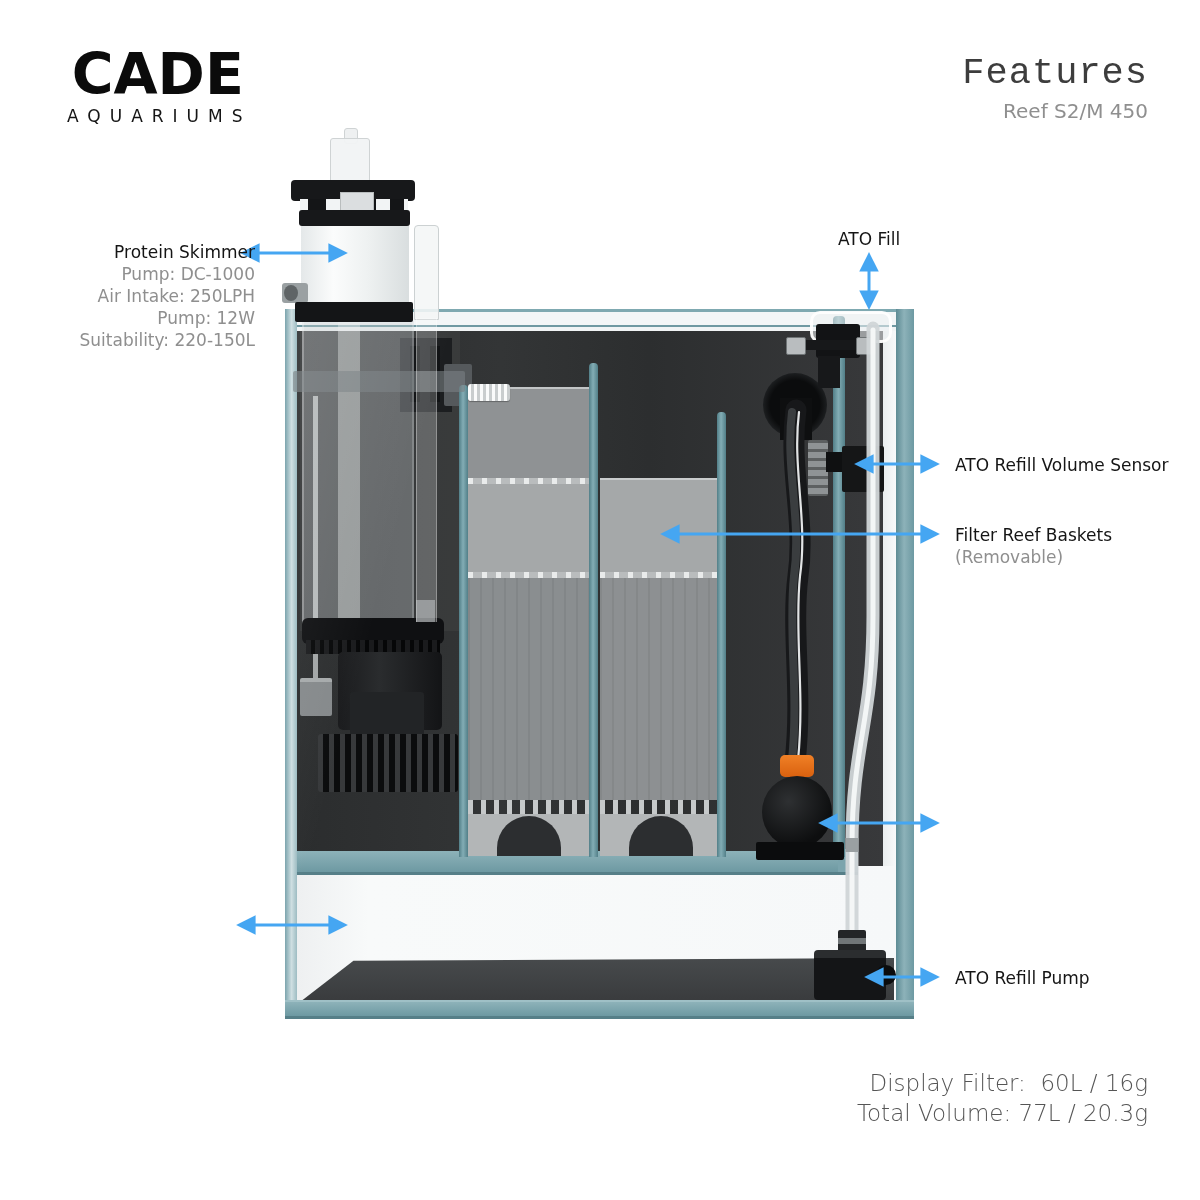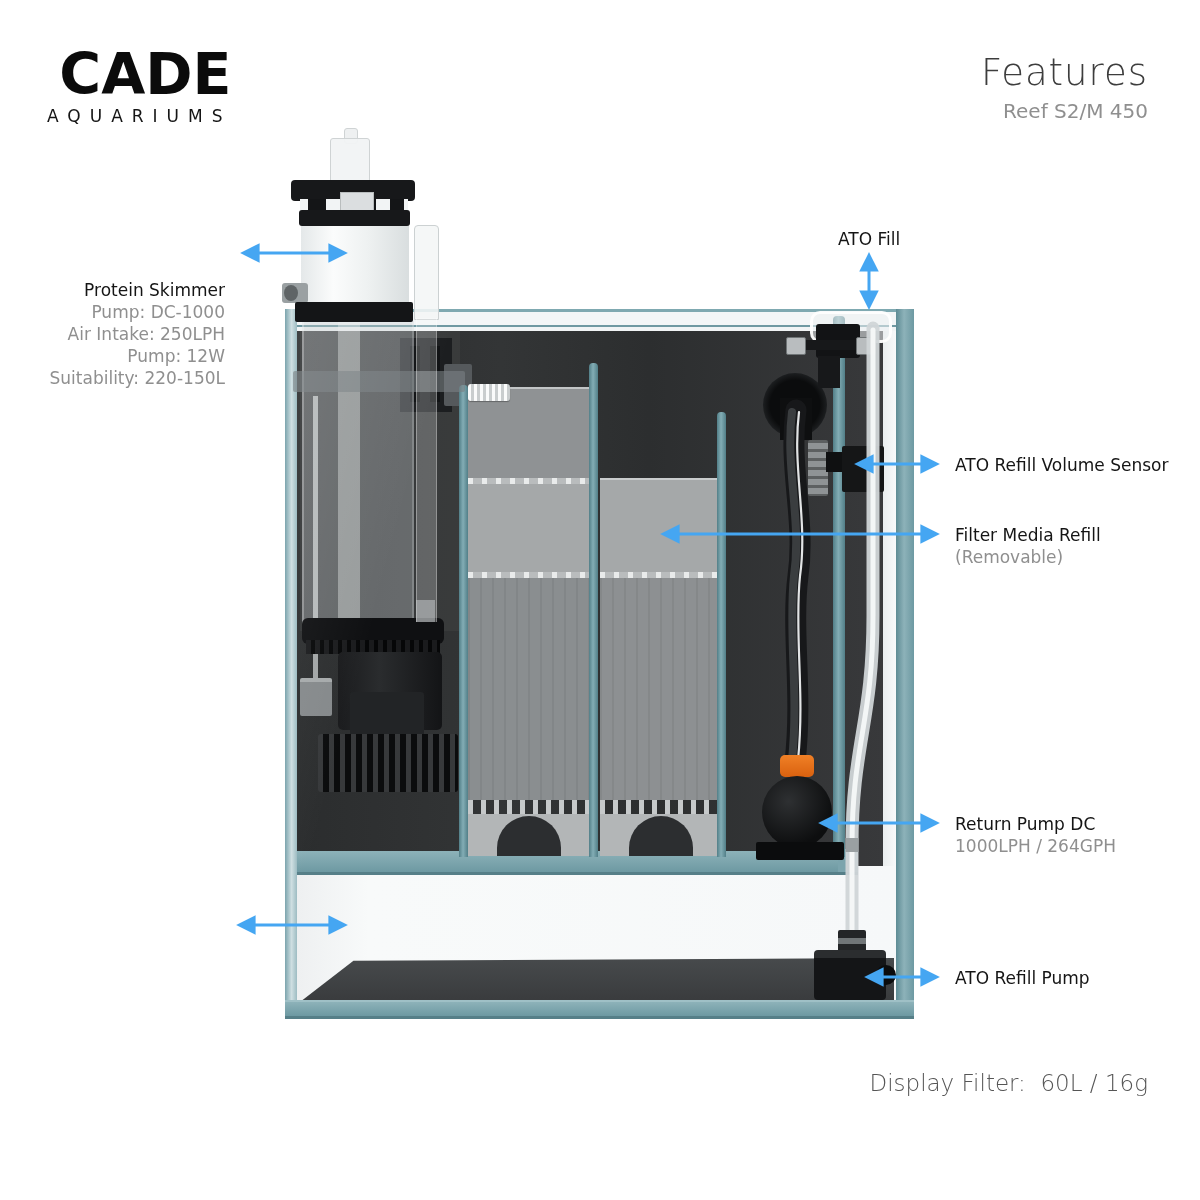--- a/index.html
+++ b/index.html
@@ -1,24 +1,24 @@
 <!DOCTYPE html>
 <html style="--arrow: #45a6f2; --glass-teal: #6f9aa3; --interior-dark: #2e3032; --accent-orange: #e8721e;"><head>
 <meta charset="utf-8">
 <style>
   html,body{margin:0;padding:0;background:#fff;}
   #stage{position:relative;width:1200px;height:1200px;background:#ffffff;overflow:hidden;
          font-family:"DejaVu Sans","Liberation Sans",sans-serif;}
   .abs{position:absolute;}
   
-  #logo{left:44px;top:44px;text-align:right;}
+  #logo{left:64px;top:44px;text-align:center;}
   #logo .wordmark{font-weight:800;font-size:57px;line-height:60px;letter-spacing:0px;color:#0b0b0b;}
   #logo .tagline{font-size:17px;letter-spacing:9px;color:#151515;margin-top:2px;padding-left:3px;}
   #titleblock{right:52px;top:52px;text-align:right;}
-  #titleblock .title{font-size:37px;font-weight:300;color:#3d3d3d;letter-spacing:1px;line-height:42px;}
+  #titleblock .title{font-size:37px;font-weight:300;color:#3d3d3d;letter-spacing:1px;line-height:42px;font-family:Liberation Mono, monospace;}
   #titleblock .subtitle{font-size:20px;color:#8f8f8f;margin-top:5px;}
   
   .label{position:absolute;font-size:17px;line-height:22px;color:#151515;}
   .label.right{text-align:right;}
   .label .sub{color:#8f8f8f;}
   
   #volumes{right:52px;top:1068px;text-align:right;font-size:23px;font-weight:300;
            color:#555;line-height:30px;}
   #volumes .vol{white-space:pre;}
   
@@ -176,48 +176,45 @@
     </defs>
     <line class="arrow" x1="244" y1="253" x2="344" y2="253" marker-start="url(#ah)" marker-end="url(#ah)"></line>
     <line class="arrow" x1="869" y1="256" x2="869" y2="306" marker-start="url(#ah)" marker-end="url(#ah)"></line>
     <line class="arrow" x1="936" y1="464" x2="858" y2="464" marker-start="url(#ah)" marker-end="url(#ah)"></line>
     <line class="arrow" x1="936" y1="534" x2="664" y2="534" marker-start="url(#ah)" marker-end="url(#ah)"></line>
     <line class="arrow" x1="936" y1="823" x2="822" y2="823" marker-start="url(#ah)" marker-end="url(#ah)"></line>
     <line class="arrow" x1="240" y1="925" x2="344" y2="925" marker-start="url(#ah)" marker-end="url(#ah)"></line>
     <line class="arrow" x1="936" y1="977" x2="868" y2="977" marker-start="url(#ah)" marker-end="url(#ah)"></line>
   </svg>
 
-  <div class="label right" style="right:975px;top:241px;margin-top:38px;">
+  <div class="label right" style="right:945px;top:241px;">
     <div>Protein Skimmer</div>
     <div class="sub">Pump: DC-1000</div>
     <div class="sub">Air Intake: 250LPH</div>
     <div class="sub">Pump: 12W</div>
     <div class="sub">Suitability: 220-150L</div>
   </div>
 
   <div class="label" style="left:838px;top:228px;">
     <div>ATO Fill</div>
   </div>
 
   <div class="label" style="left:955px;top:454px;">
     <div>ATO Refill Volume Sensor</div>
   </div>
 
   <div class="label" style="left:955px;top:524px;">
-    <div>Filter Media Refill</div>
+    <div>Filter Reef Baskets</div>
     <div class="sub">(Removable)</div>
   </div>
 
-  <div class="label" style="left:955px;top:813px;">
-    <div>Return Pump DC</div>
-    <div class="sub">1000LPH / 264GPH</div>
-  </div>
 
 
   <div class="label" style="left:955px;top:967px;">
     <div>ATO Refill Pump</div>
   </div>
 
   <div class="abs" id="volumes">
     <div class="vol">Display Filter:  60L / 16g</div>
+    <div class="vol">Total Volume: 77L / 20.3g</div>
   </div>
 
 </div>
 
 </body></html>

